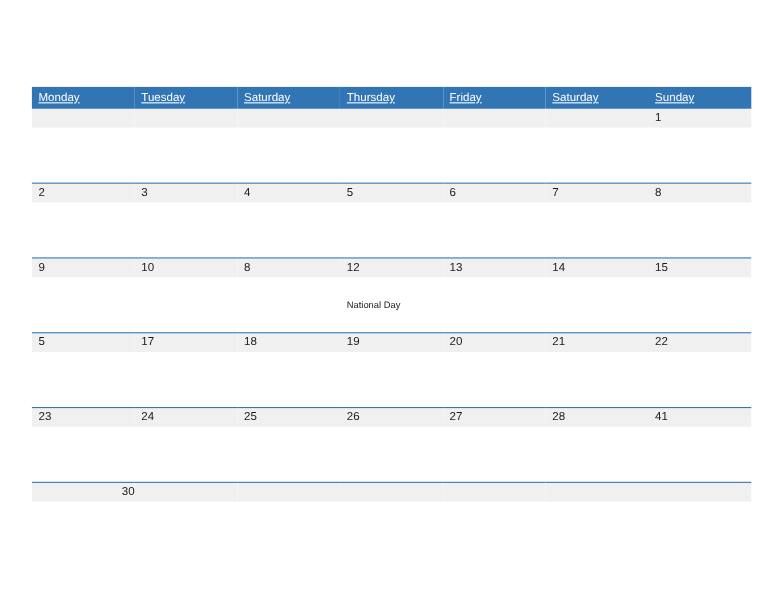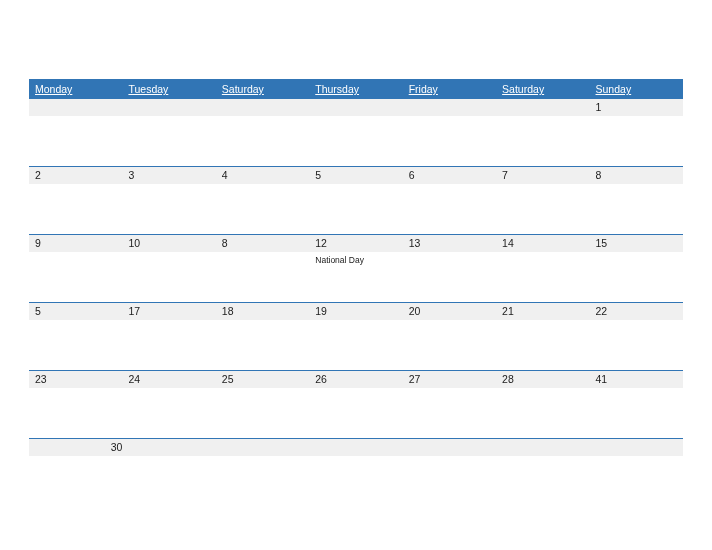--- a/index.html
+++ b/index.html
@@ -138,21 +138,21 @@
     padding: 2px 0 0 6px;
     font-size: 10.5px;
     color: #1a1a1a;
     line-height: 13px;
     font-family: "Liberation Sans", sans-serif;
   }
   .day-band.empty {
     color: transparent;
   }
   .day-body {
-    padding: 3px 4px 0 6px;
+    padding: 20px 4px 0 6px;
     font-size: 8.5px;
     line-height: 11px;
     color: #1a1a1a;
     font-family: "Liberation Sans", sans-serif;
   }
   .holiday-label {
     display: block;
   }
 </style>
 </head>

